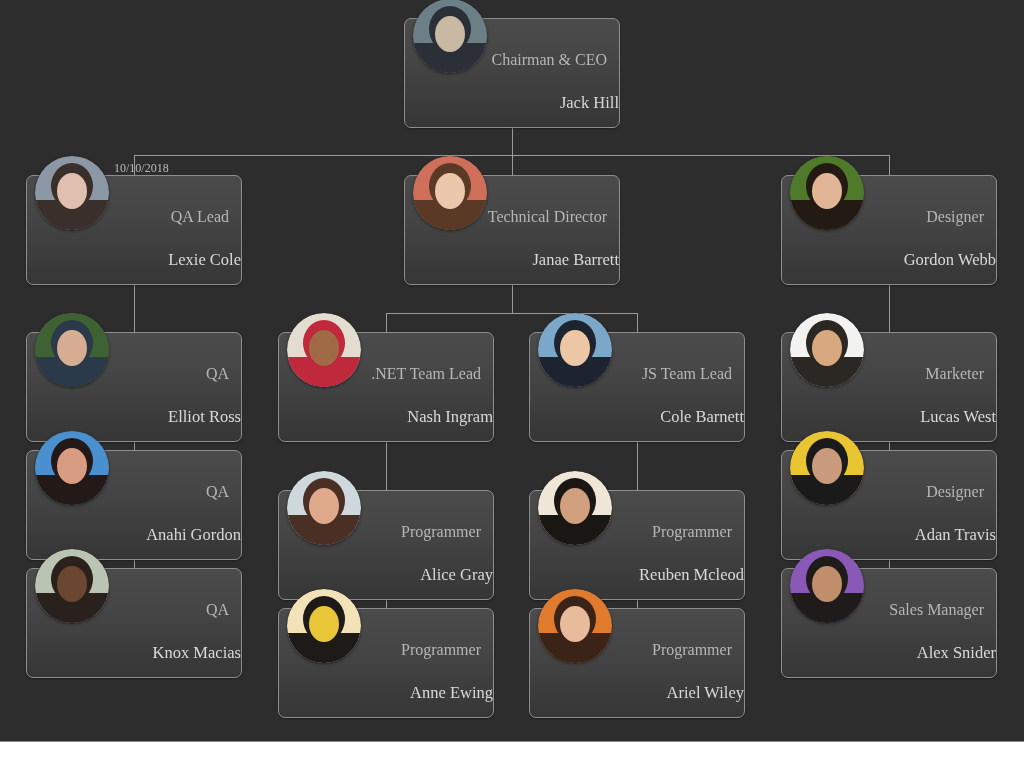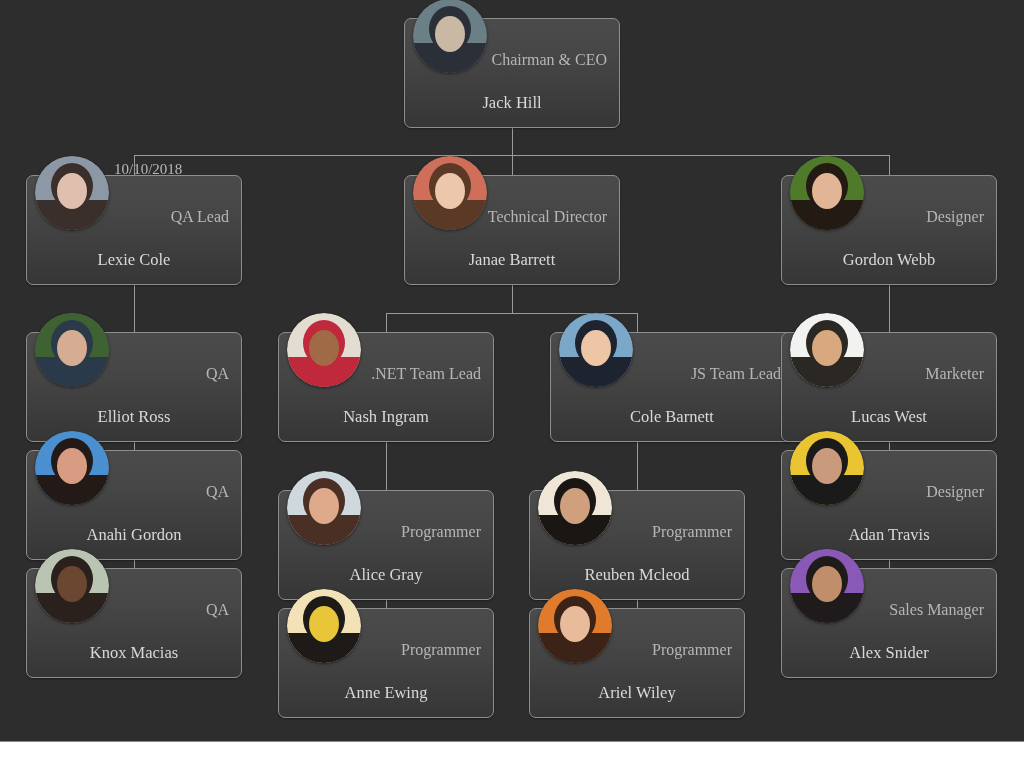--- a/index.html
+++ b/index.html
@@ -37,21 +37,21 @@
   .conn {
     position: absolute;
     background: #9a9a9a;
   }
   .conn.v { width: 1px; }
   .conn.h { height: 1px; }
 
   .conn-date {
     position: absolute;
     color: #b9b9b9;
-    font-size: 15px;
+    font-size: 12px;
     font-family: "Liberation Serif", "DejaVu Serif", serif;
     white-space: nowrap;
     letter-spacing: 0px;
   }
 
   
   .node {
     position: absolute;
     box-sizing: border-box;
     border: 1px solid #8e8e8e;
@@ -66,21 +66,21 @@
     font-size: 16px;
     color: #b6b6b6;
     white-space: nowrap;
     font-family: "Liberation Serif", "DejaVu Serif", serif;
   }
   .node .name {
     position: absolute;
     left: 0;
     right: 0;
     top: 74px;
-    text-align: center;
+    text-align: right;
     font-size: 16.5px;
     color: #d9d9d9;
     white-space: nowrap;
     font-family: "Liberation Serif", "DejaVu Serif", serif;
   }
   
   .avatar {
     position: absolute;
     left: 8px;
     top: -20px;
@@ -243,21 +243,21 @@
               <rect x="0" y="44" width="74" height="30" fill="#c0283c"></rect>
               <ellipse cx="37" cy="30" rx="21" ry="23" fill="#c0283c"></ellipse>
               <ellipse cx="37" cy="35" rx="15" ry="18" fill="#a06a46"></ellipse>
               <path d="M16 64 Q37 46 58 64 L58 74 L16 74 Z" fill="#c0283c"></path>
             </g>
           </svg>
         </div>
         <div class="title">.NET Team Lead</div>
         <div class="name">Nash Ingram</div>
       </div>
-      <div class="node" style="left: 550px; top: 332px; width: 244px; height: 110px;">
+      <div class="node" style="left: 529px; top: 332px; width: 216px; height: 110px;">
         <div class="avatar">
           <svg viewBox="0 0 74 74" xmlns="http://www.w3.org/2000/svg">
             <defs>
               <clipPath id="cp6">
                 <circle cx="37" cy="37" r="37"></circle>
               </clipPath>
             </defs>
             <g clip-path="url(#cp6)">
               <rect x="0" y="0" width="74" height="74" fill="#7ba7c9"></rect>
               <rect x="0" y="44" width="74" height="30" fill="#1d2430"></rect>

